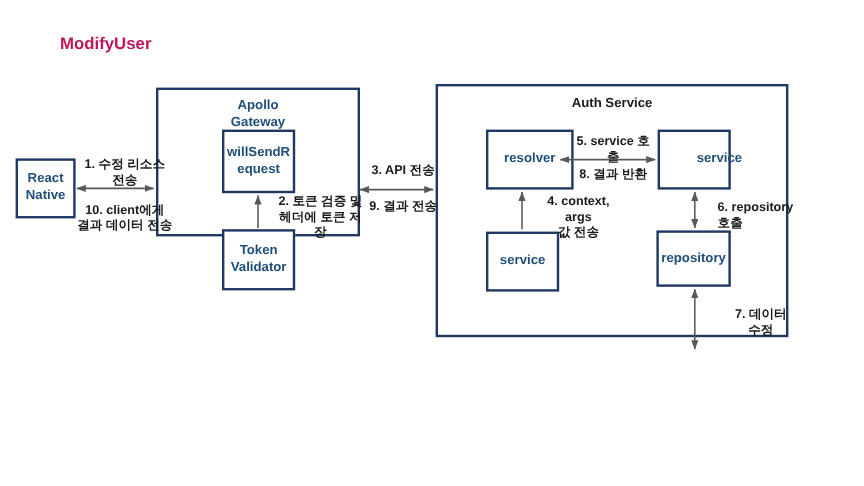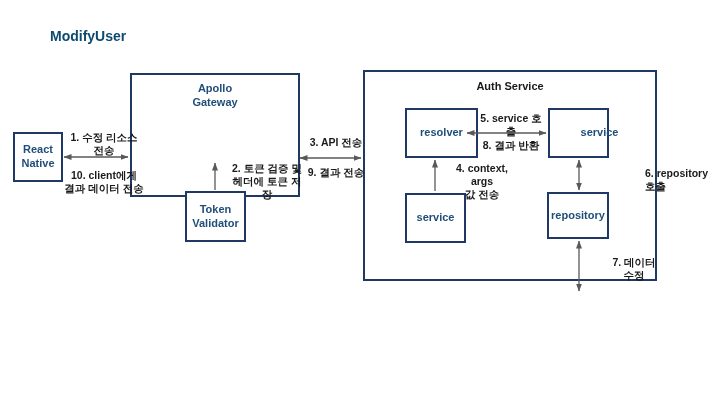--- a/index.html
+++ b/index.html
@@ -3,21 +3,21 @@
 <meta charset="utf-8">
 <style>
   * { margin:0; padding:0; box-sizing:border-box; }
   html,body { background:#ffffff; }
   .canvas {
     position:relative; width:720px; height:405px; background:#ffffff;
     font-family:"Liberation Sans", sans-serif; overflow:hidden;
   }
   .title {
     position:absolute; left:50px; top:28px;
-    font-size:14px; font-weight:bold; color:#0c4a6e;
+    font-size:14px; font-weight:bold; color:#be185d;
   }
   .group {
     position:absolute; border:2px solid #1f3864; background:#ffffff;
   }
   .group-label {
     position:absolute; left:0; width:100%; text-align:center;
     font-size:11px; font-weight:bold; line-height:1.25; white-space:pre-line;
   }
   .group-label.blue { color:#1f4e79; }
   .group-label.dark { color:#1a1a1a; }
@@ -61,20 +61,22 @@
 Gateway</div>
   </div>
 
   <div class="group" style="left:363px; top:70px; width:294px; height:211px;">
     <div class="group-label dark" style="top:8px;">Auth Service</div>
   </div>
 
   <div class="node" style="left:13px; top:132px; width:50px; height:50px;">React
 Native</div>
 
+  <div class="node" style="left:185px; top:108px; width:61px; height:53px;">willSendR
+equest</div>
 
   <div class="node" style="left:185px; top:191px; width:61px; height:51px;">Token
 Validator</div>
 
   <div class="node" style="left:405px; top:108px; width:73px; height:50px;">resolver</div>
 
   <div class="node" style="left:548px; top:108px; width:61px; height:50px;padding-left:42px;">service</div>
 
   <div class="node" style="left:405px; top:193px; width:61px; height:50px;">service</div>
 
@@ -86,21 +88,21 @@
   <div class="elabel" style="left:42px;  top:169px; width:108px;">10. client에게
 결과 데이터 전송</div>
   <div class="elabel" style="left:212px; top:162px; width:94px;">2. 토큰 검증 및
 헤더에 토큰 저장</div>
   <div class="elabel" style="left:290px; top:136px; width:76px;">3. API 전송</div>
   <div class="elabel" style="left:290px; top:166px; width:76px;">9. 결과 전송</div>
   <div class="elabel" style="left:464px; top:112px; width:78px;">5. service 호출</div>
   <div class="elabel" style="left:464px; top:139px; width:78px;">8. 결과 반환</div>
   <div class="elabel" style="left:430px; top:162px; width:88px;">4. context, args
 값 전송</div>
-  <div class="elabel left-align" style="left:582px; top:167px; width:80px;margin-left:47px;">6. repository 호출</div>
+  <div class="elabel left-align" style="left:582px; top:167px; width:80px;">6. repository 호출</div>
   <div class="elabel" style="left:592px; top:256px; width:68px;">7. 데이터 수정</div>
 
   <svg class="arrows" width="720" height="405" viewBox="0 0 720 405">
     <defs>
       <marker id="ah" viewBox="0 0 8 6" markerWidth="8" markerHeight="6" refX="7.5" refY="3" orient="auto-start-reverse" markerUnits="userSpaceOnUse">
         <path d="M0 0 L8 3 L0 6 Z" fill="#595959"></path>
       </marker>
     </defs>
     <line x1="64" y1="157" x2="128" y2="157" marker-start="url(#ah)" marker-end="url(#ah)"></line>
     <line x1="300" y1="158" x2="361" y2="158" marker-start="url(#ah)" marker-end="url(#ah)"></line>

